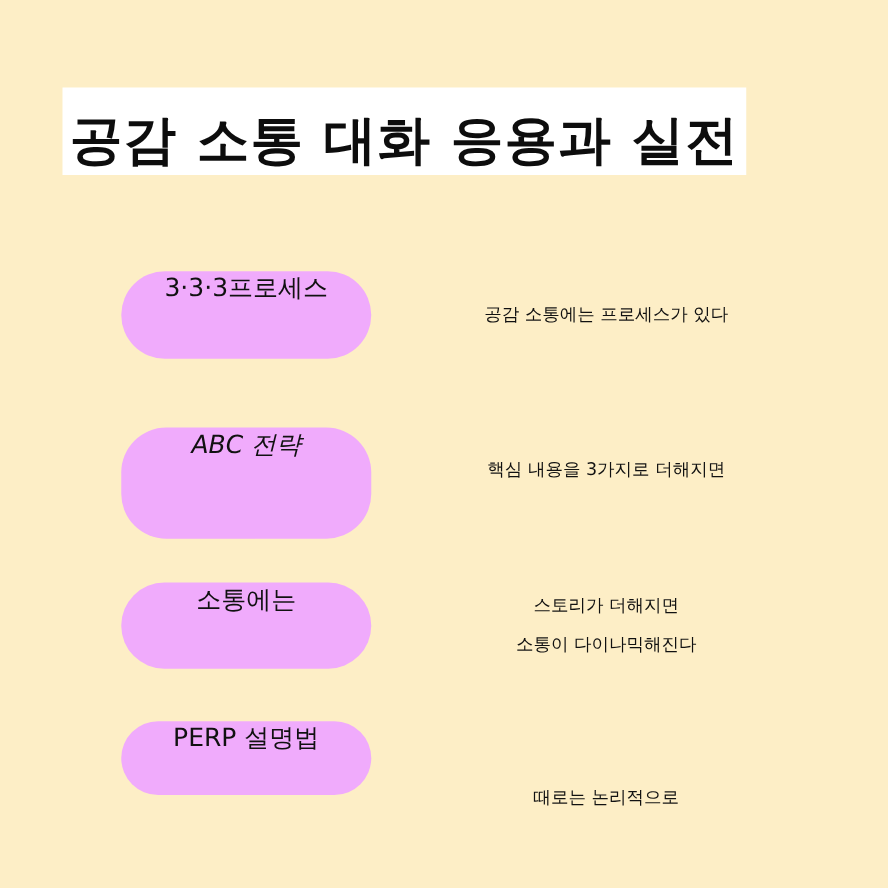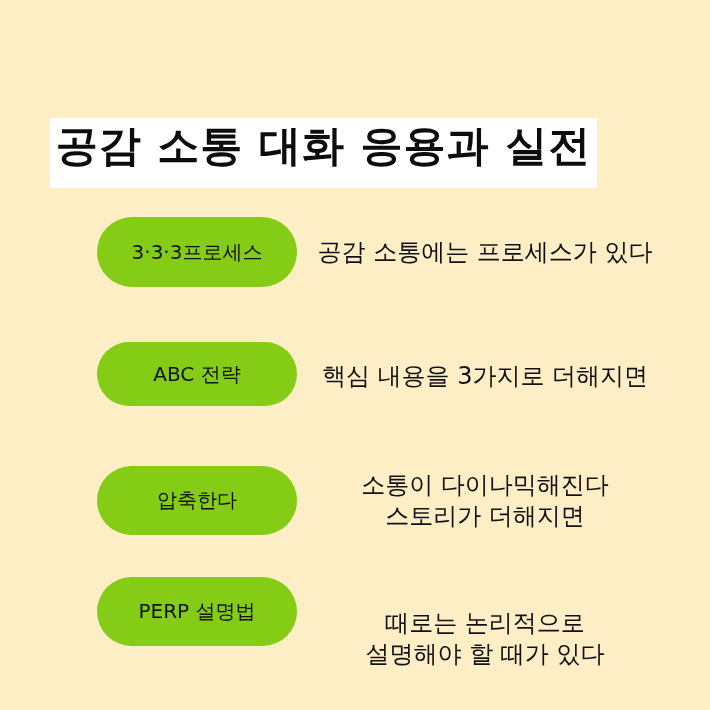--- a/index.html
+++ b/index.html
@@ -7,67 +7,66 @@
       width: 710px; height: 710px; overflow: hidden;
       background: #fdeec6;
       font-family: "DejaVu Sans", "Liberation Sans", sans-serif;
       color: #111;
       position: relative;
     }
     .title-box {
       position: absolute; left: 50px; top: 70px;
       width: 547px; height: 70px;
       background: #ffffff;
-      display: flex; align-items: flex-start; justify-content: center; margin-top: 48px;
+      display: flex; align-items: flex-end; justify-content: center;
     }
     .title-text {
       font-size: 42px; font-weight: bold; letter-spacing: 1px;
       color: #0d0d0d; white-space: nowrap;
     }
     .pill {
       position: absolute; left: 97px; width: 200px;
-      background: #84cc16;
+      background: #f0abfc;
       border-radius: 36px;
-      display: flex; align-items: center; justify-content: center;
+      display: flex; align-items: flex-start; justify-content: center;
       font-size: 20px; color: #111; white-space: nowrap;
     }
     .desc {
       position: absolute; left: 300px; width: 370px;
       display: flex; flex-direction: column; align-items: center; justify-content: center;
-      font-size: 24px; color: #111; line-height: 31px; white-space: nowrap;
+      font-size: 14px; color: #111; line-height: 31px; white-space: nowrap;
     }
   </style>
 </head>
 <body>
 
 <div class="title-box">
   <span class="title-text">공감 소통 대화 응용과 실전</span>
 </div>
 
 <div class="pill" style="top:217px;height:70px;">
   <span>3·3·3프로세스</span>
 </div>
 <div class="desc" style="top:217px;height:70px;">
   <span>공감 소통에는 프로세스가 있다</span>
 </div>
 
-<div class="pill" style="top:342px;height:64px;">
+<div class="pill" style="top:342px;height:89px;font-style:italic;">
   <span>ABC 전략</span>
 </div>
 <div class="desc" style="top:342px;height:69px;">
   <span>핵심 내용을 3가지로 더해지면</span>
 </div>
 
 <div class="pill" style="top:466px;height:69px;">
-  <span>압축한다</span>
+  <span>소통에는</span>
 </div>
 <div class="desc" style="top:466px;height:69px;">
+  <span>스토리가 더해지면</span>
   <span>소통이 다이나믹해진다</span>
-  <span>스토리가 더해지면</span>
 </div>
 
-<div class="pill" style="top:577px;height:69px;">
+<div class="pill" style="top:577px;height:59px;">
   <span>PERP 설명법</span>
 </div>
 <div class="desc" style="top:604px;height:69px;">
   <span>때로는 논리적으로</span>
-  <span>설명해야 할 때가 있다</span>
 </div>
 
 </body></html>

